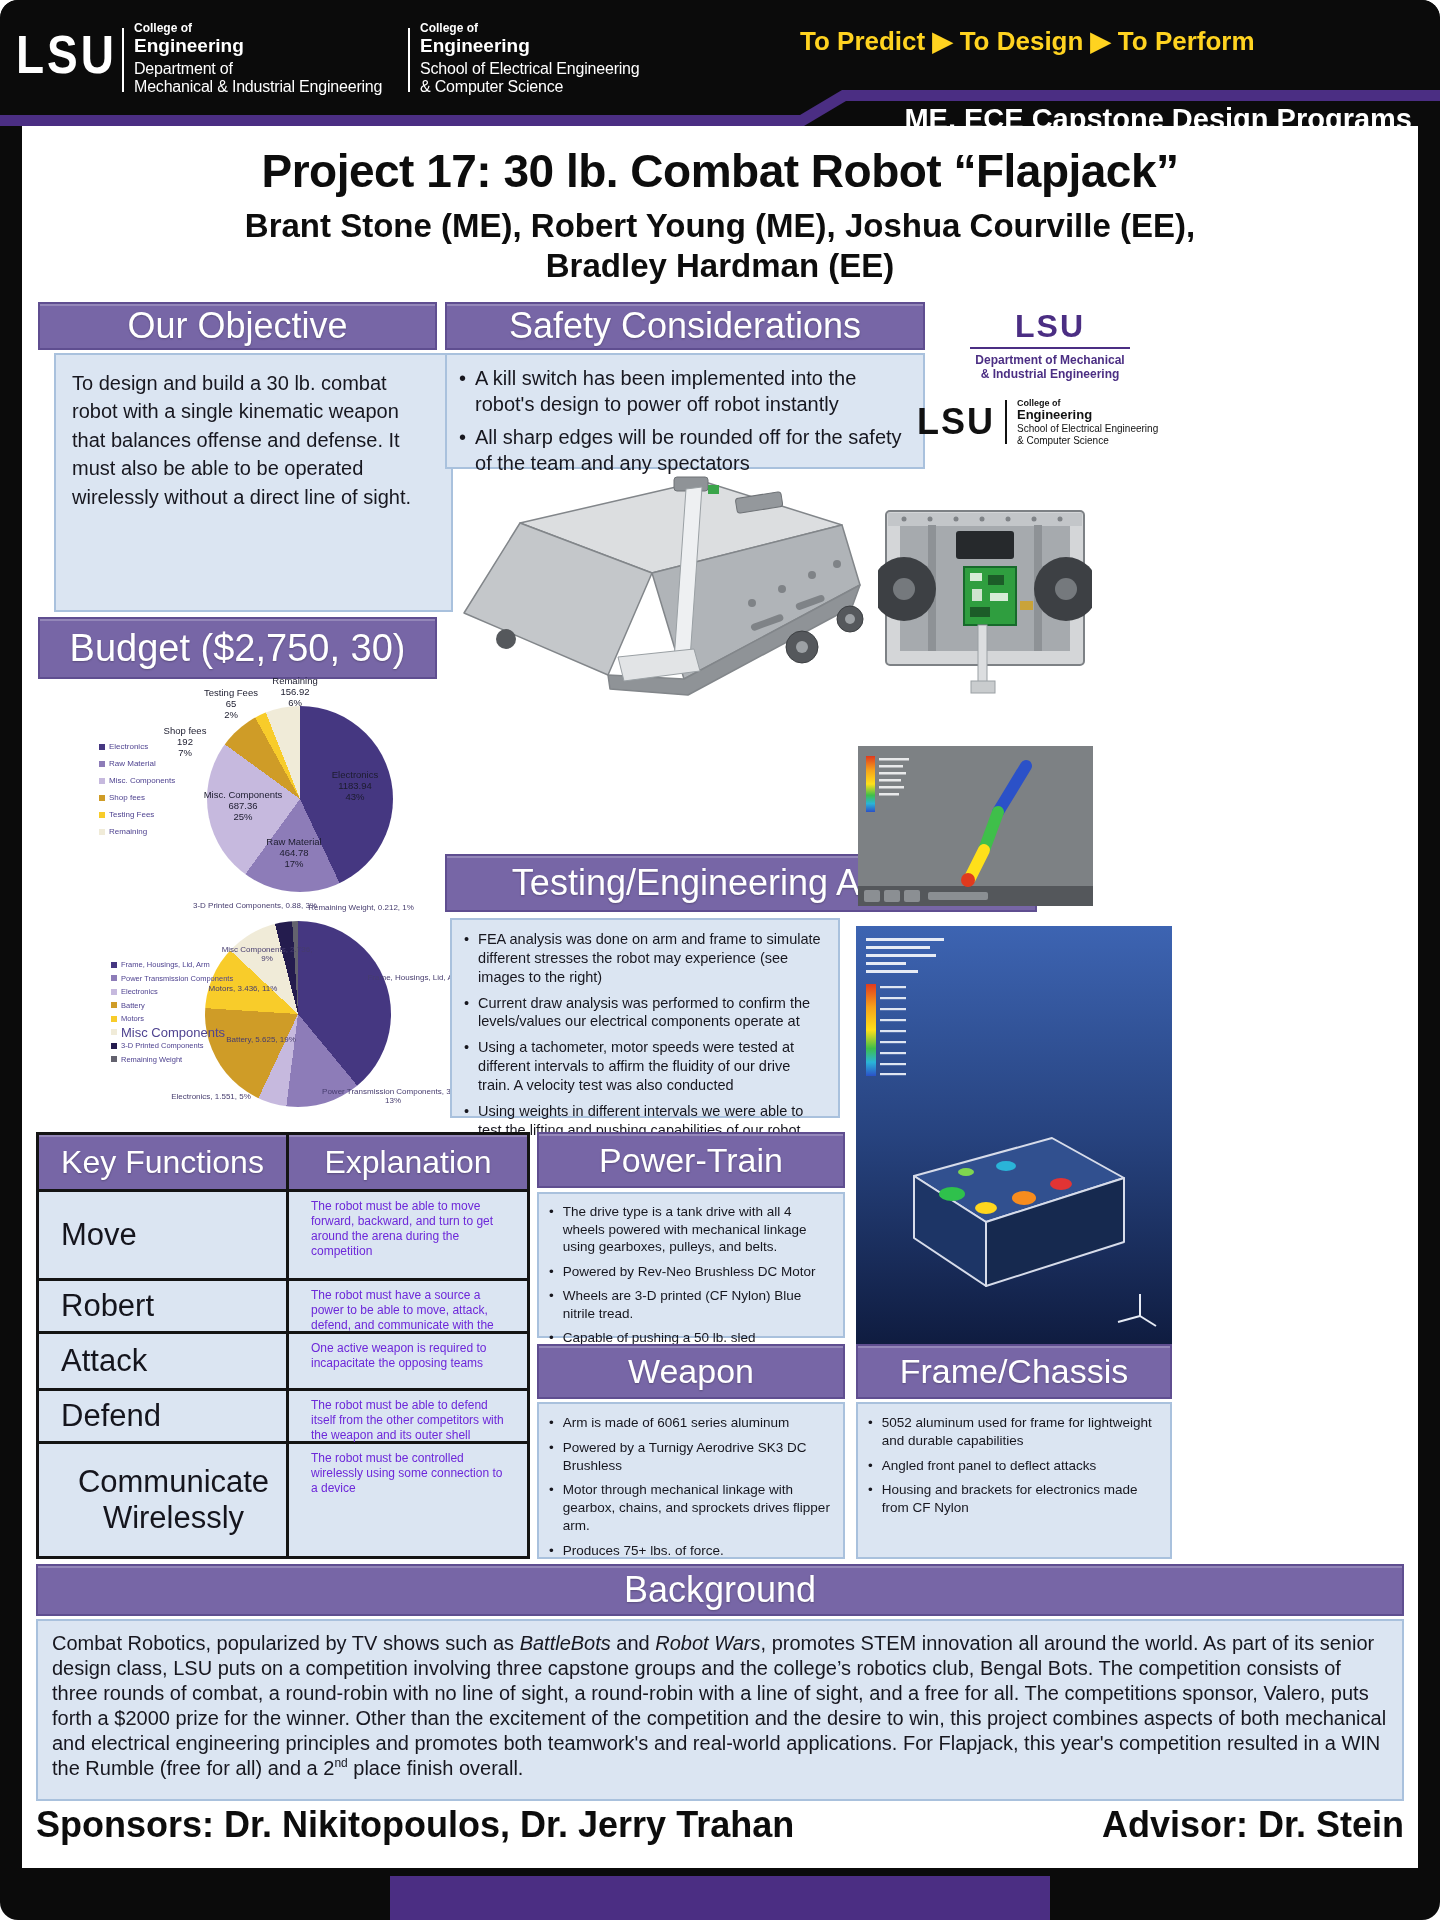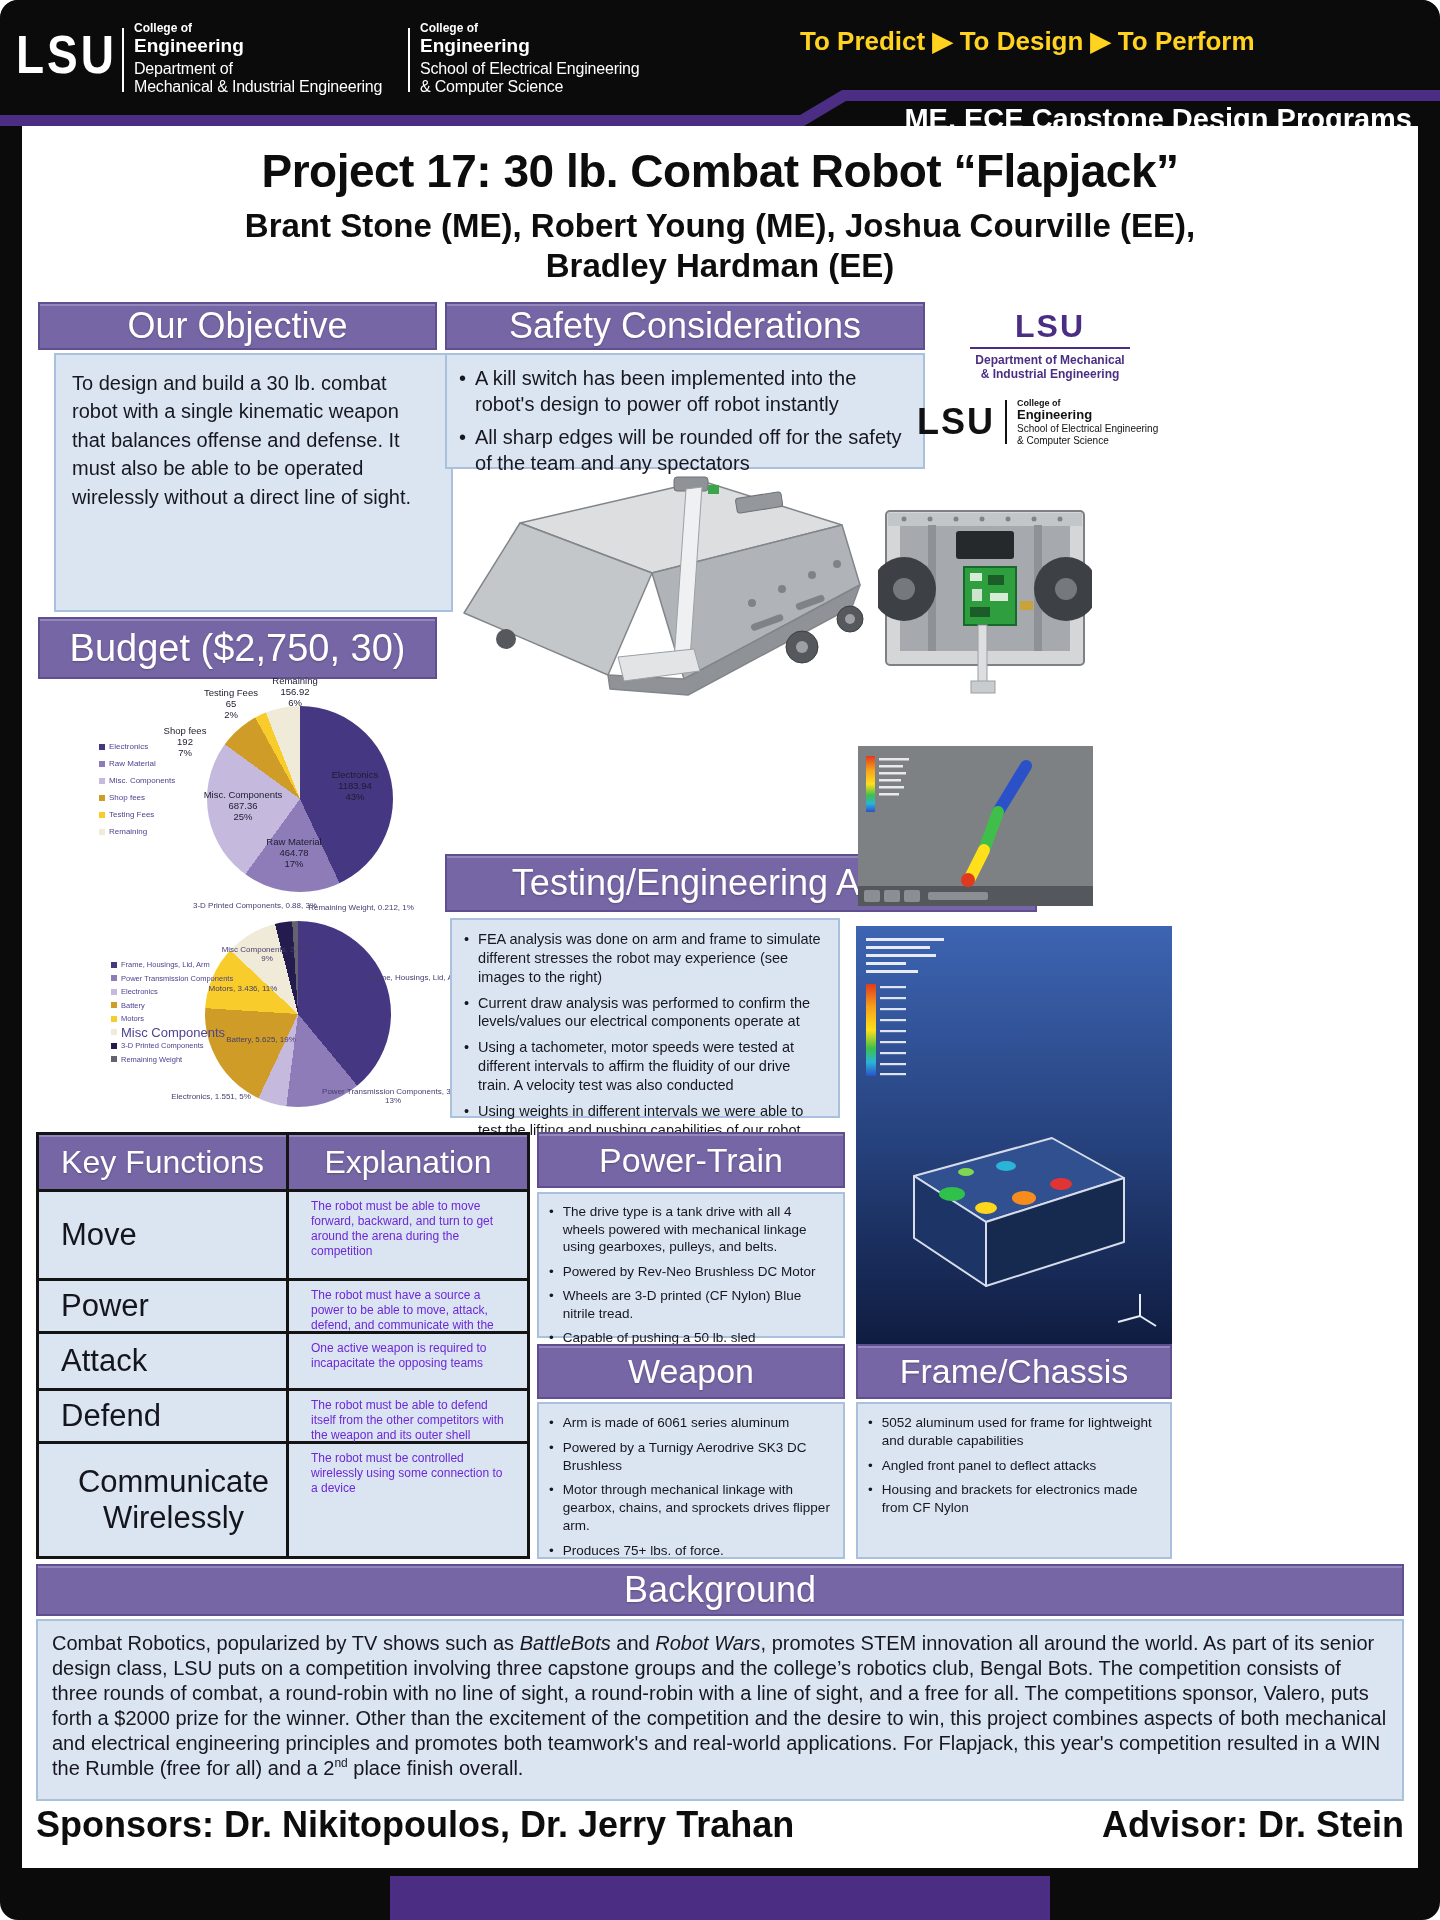--- a/index.html
+++ b/index.html
@@ -439,21 +439,21 @@
             <path d="M284,390 L262,396"></path>
             <path d="M284,390 L300,400"></path>
           </g>
       </svg>
 
       <div id="kf-table">
         <div class="kf-h">Key Functions</div>
         <div class="kf-h">Explanation</div>
       <div class="kf-name">Move</div>
           <div class="kf-exp">The robot must be able to move forward, backward, and turn to get around the arena during the competition</div>
-          <div class="kf-name">Power</div>
+          <div class="kf-name">Robert</div>
           <div class="kf-exp">The robot must have a source a power to be able to move, attack, defend, and communicate with the controller</div>
           <div class="kf-name">Attack</div>
           <div class="kf-exp">One active weapon is required to incapacitate the opposing teams</div>
           <div class="kf-name">Defend</div>
           <div class="kf-exp">The robot must be able to defend itself from the other competitors with the weapon and its outer shell</div>
           <div class="kf-name">Communicate Wirelessly</div>
           <div class="kf-exp">The robot must be controlled wirelessly using some connection to a device</div>
         </div>
 
       <div class="sec-h" id="powertrain-header">Power-Train</div>

